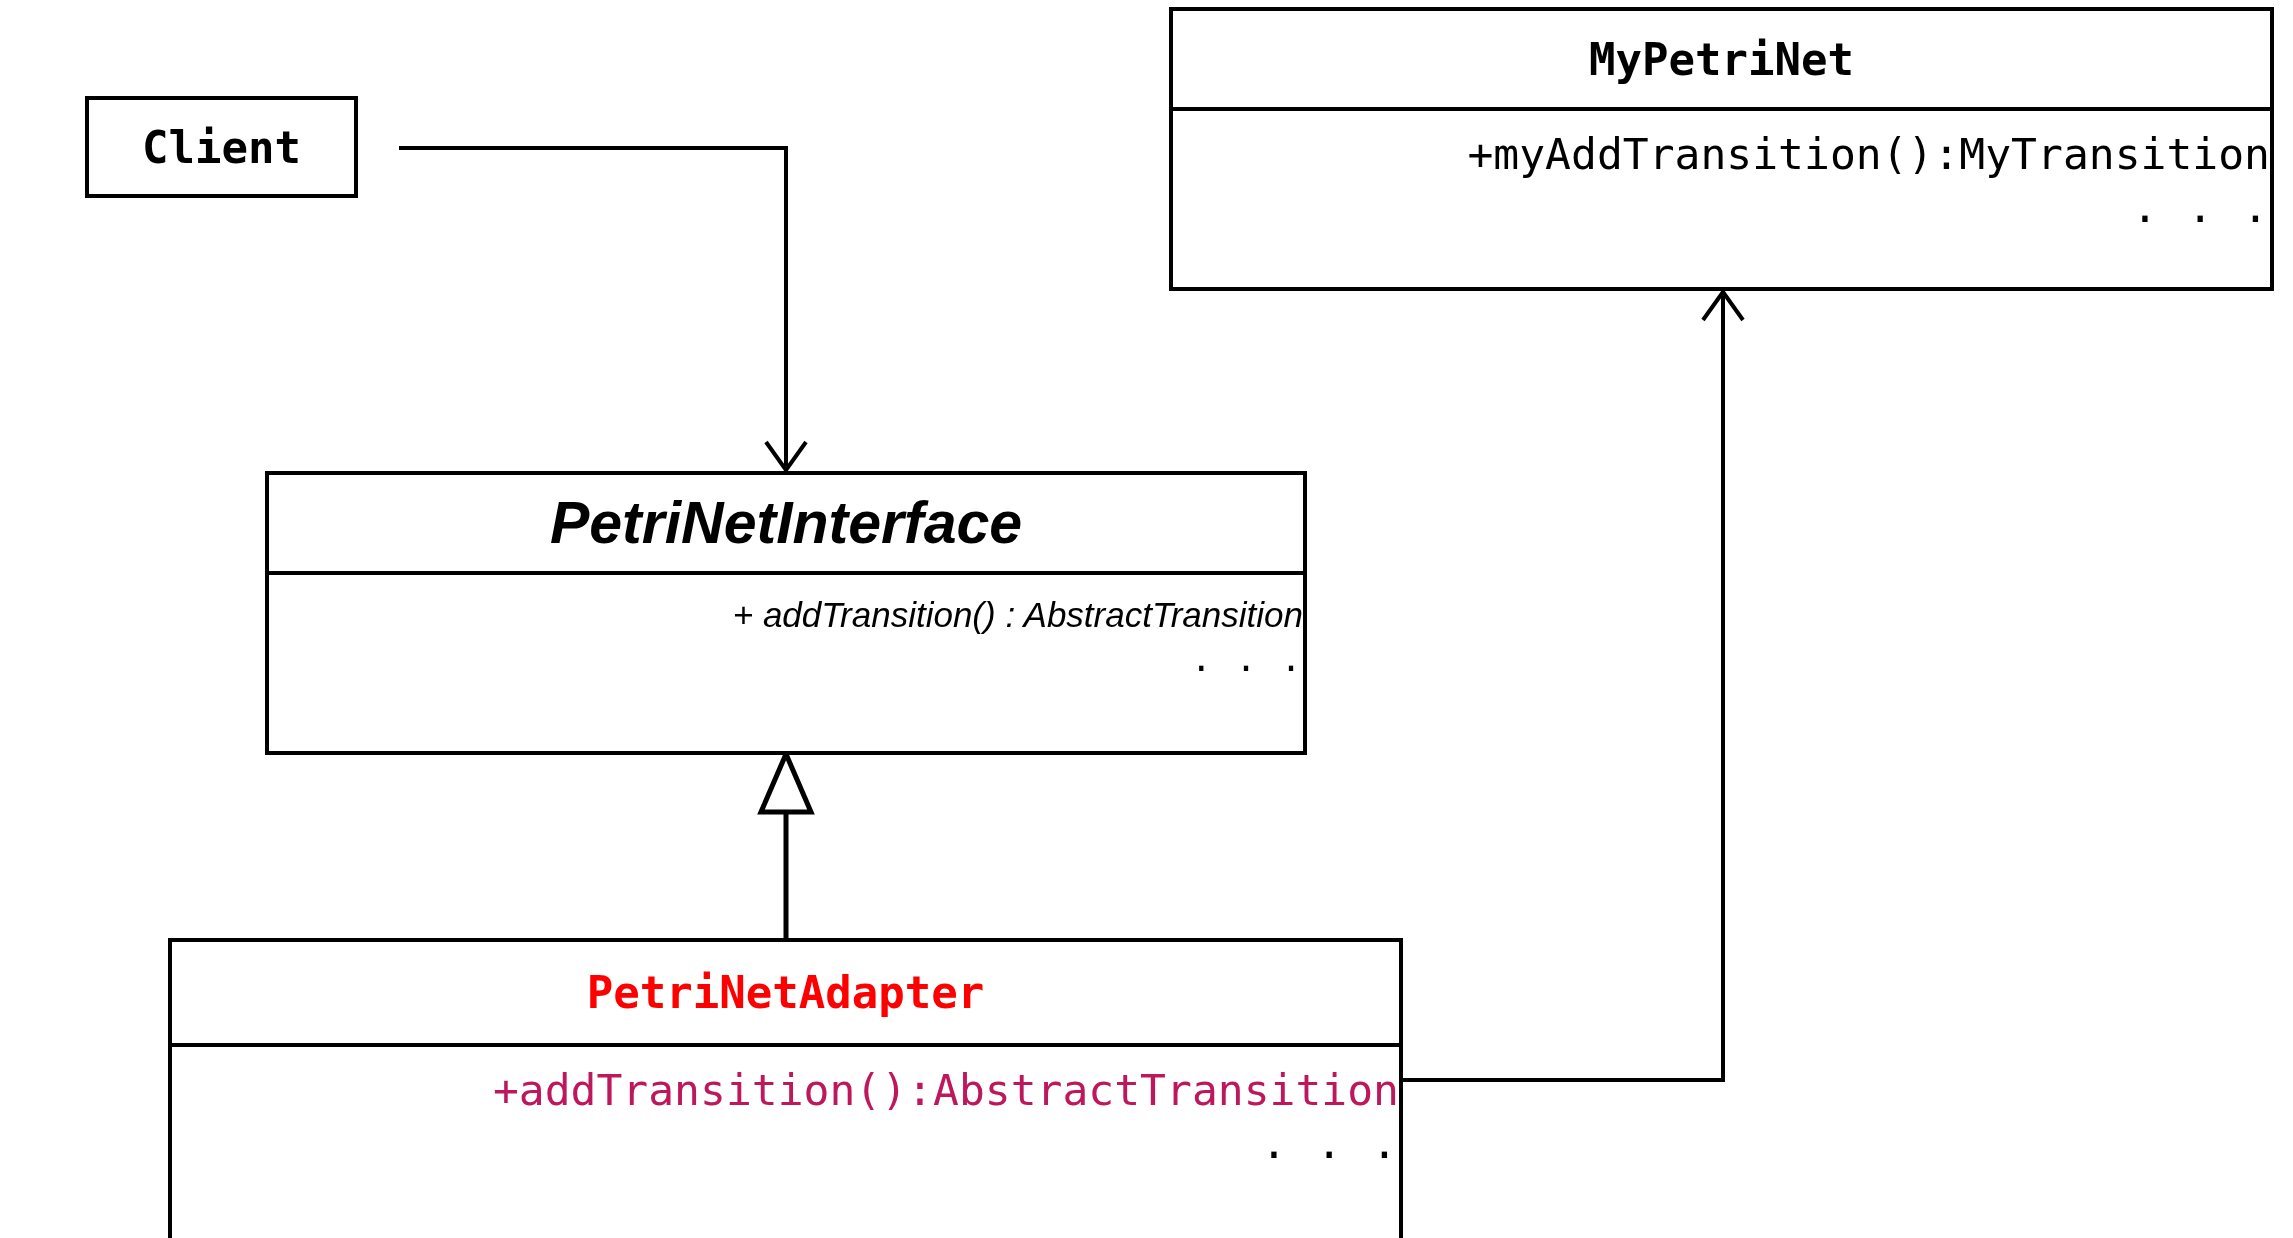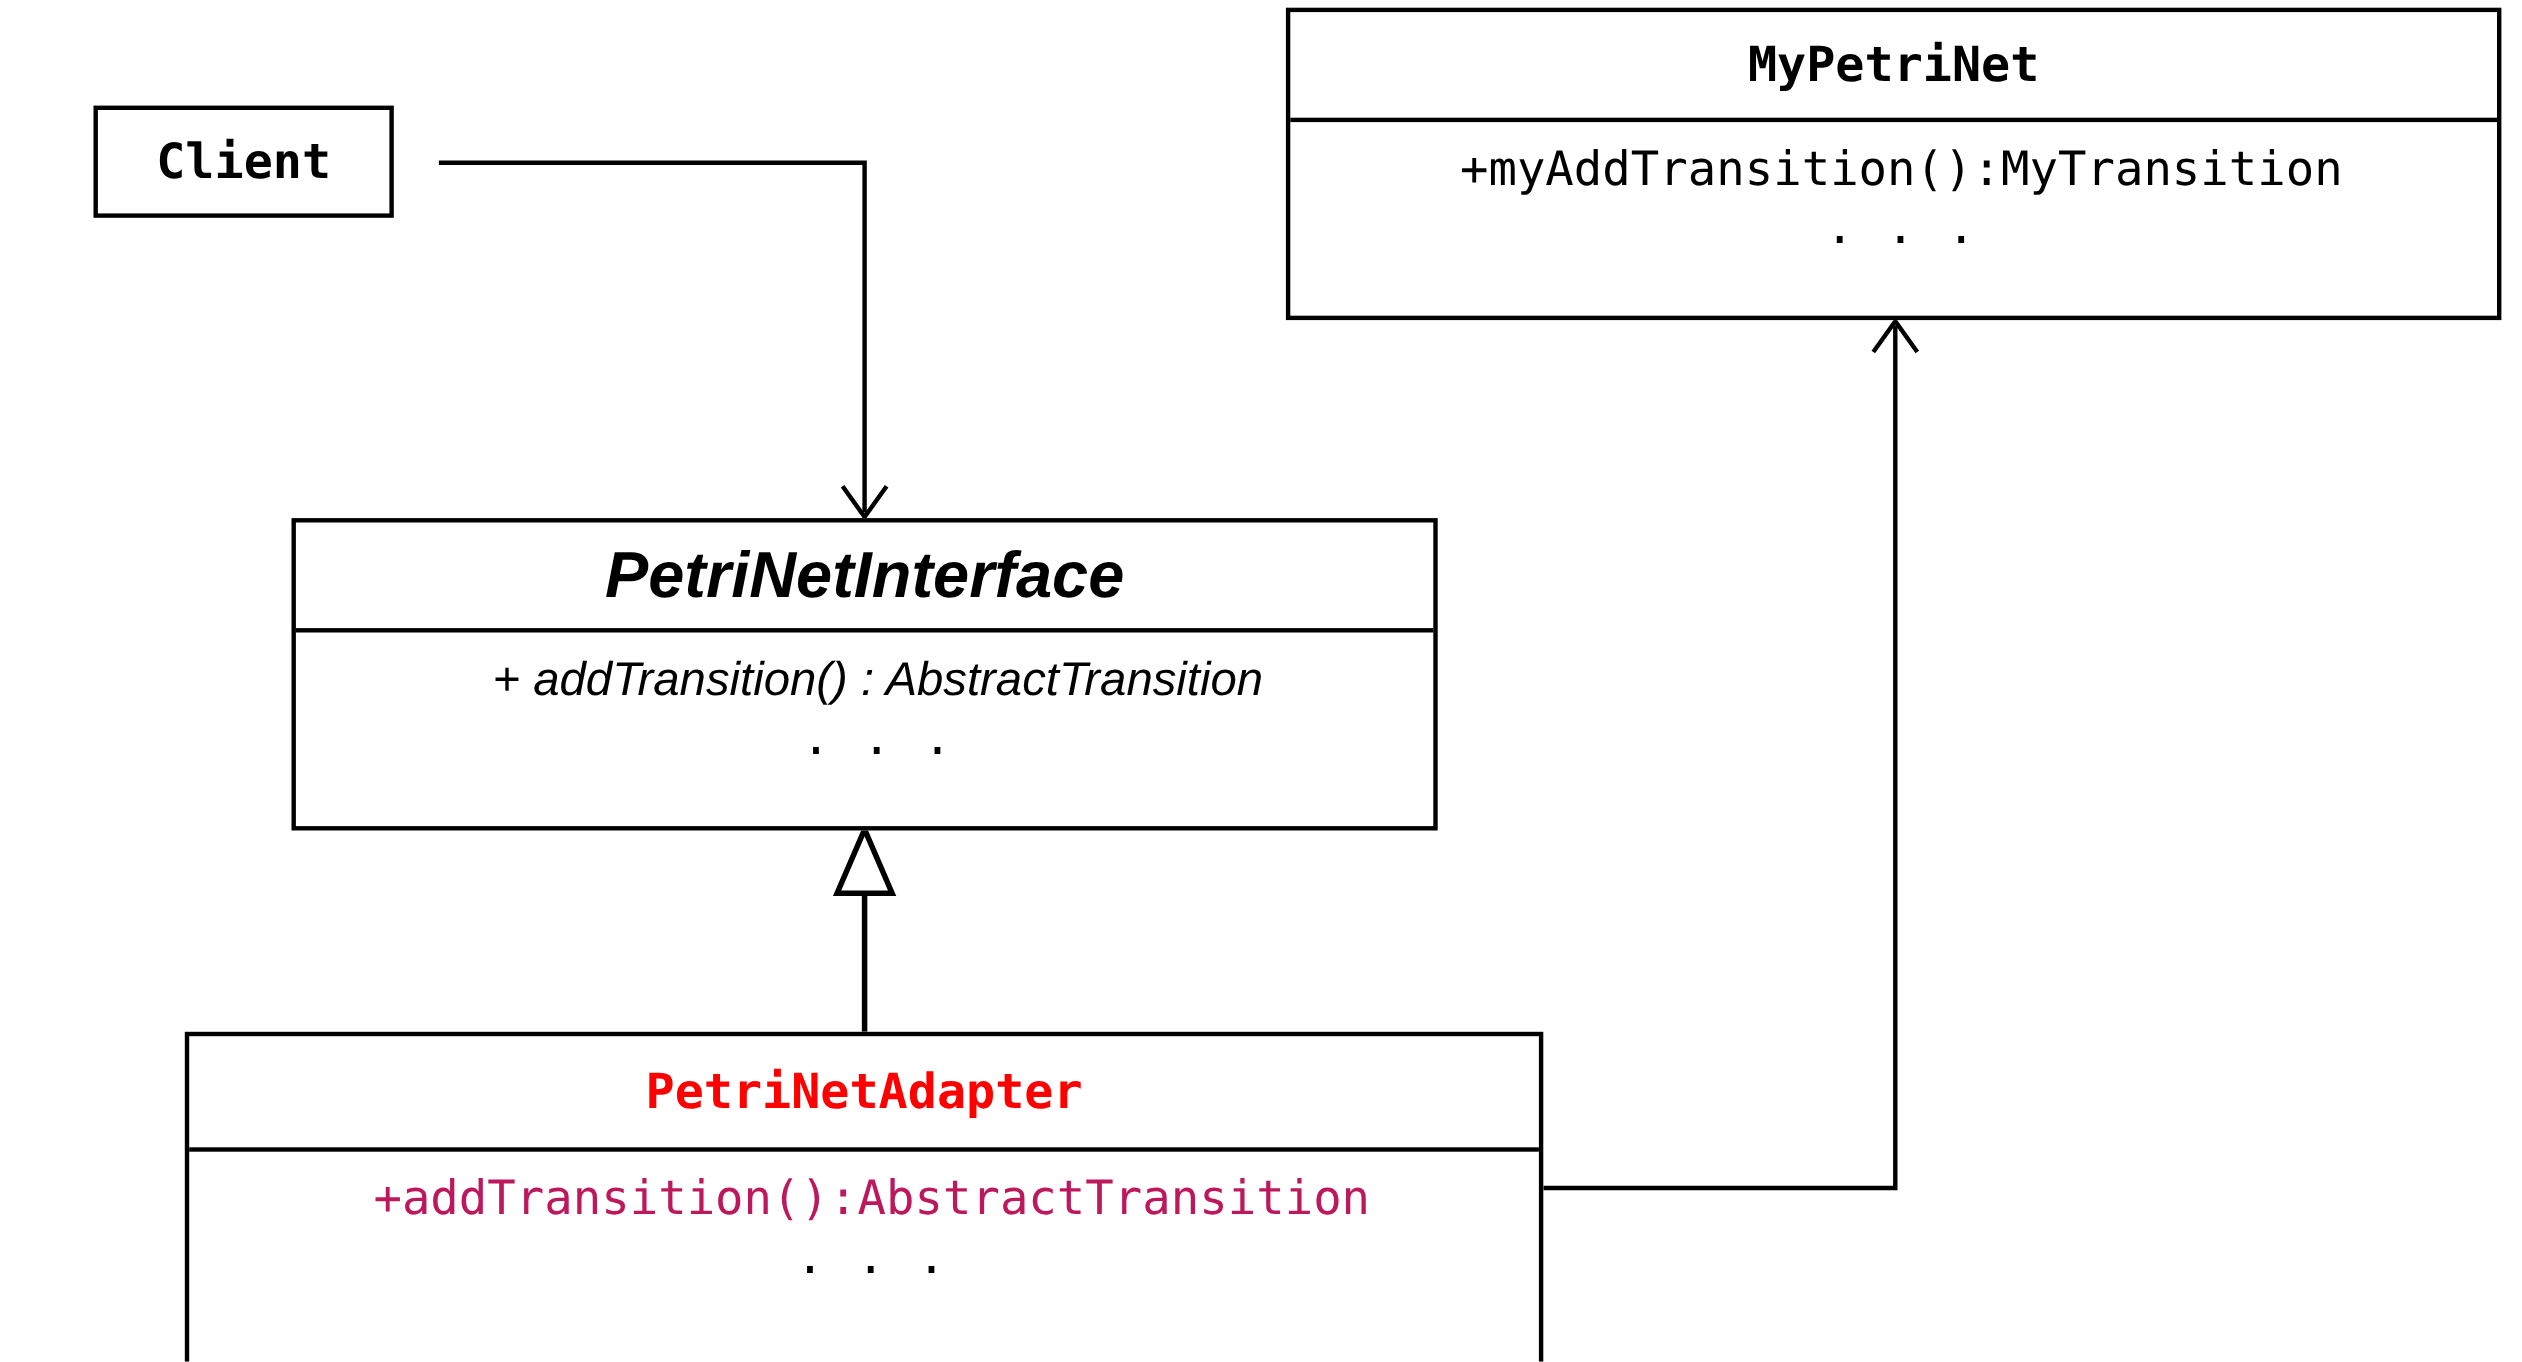--- a/index.html
+++ b/index.html
@@ -53,21 +53,21 @@
     box-sizing: border-box;
     flex: 1 1 auto;
     display: flex;
     flex-direction: column;
     justify-content: flex-start;
     padding-left: 14px;
   }
   .member {
     white-space: nowrap;
     color: #000000;
-    text-align: center;
+    text-align: right;
   }
 
   
   #client-class {
     left: 85px;
     top: 96px;
     width: 273px;
     height: 102px;
   }
   #client-class .class-title {
@@ -113,21 +113,21 @@
   #petrinetinterface-class .class-title {
     height: 96px;
     font-family: "Liberation Sans", sans-serif;
     font-weight: bold;
     font-style: italic;
     font-size: 59px;
   }
   #petrinetinterface-class .class-body {
     font-family: "Liberation Sans", sans-serif;
     font-style: italic;
-    font-size: 43px;
+    font-size: 35px;
     margin-left: 10px;
   }
   #petrinetinterface-class .member {
     line-height: 1.0;
     padding-top: 22px;
   }
   #petrinetinterface-class .member.ellipsis {
     font-family: "DejaVu Sans Mono", monospace;
     font-style: normal;
     padding-top: 10px;

